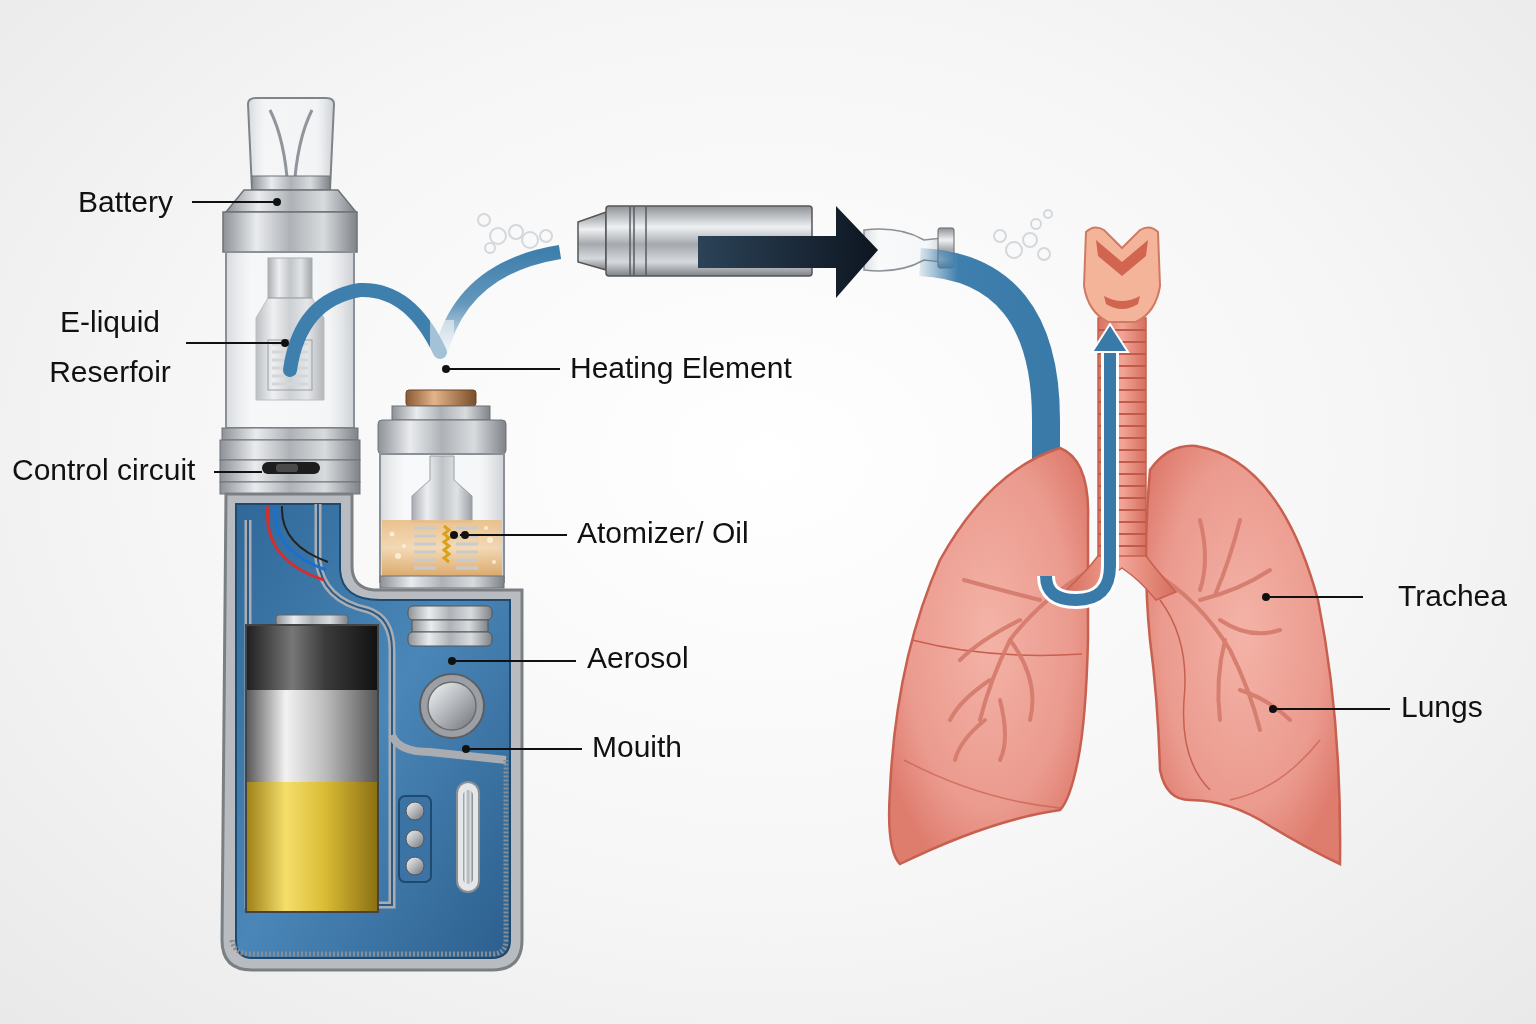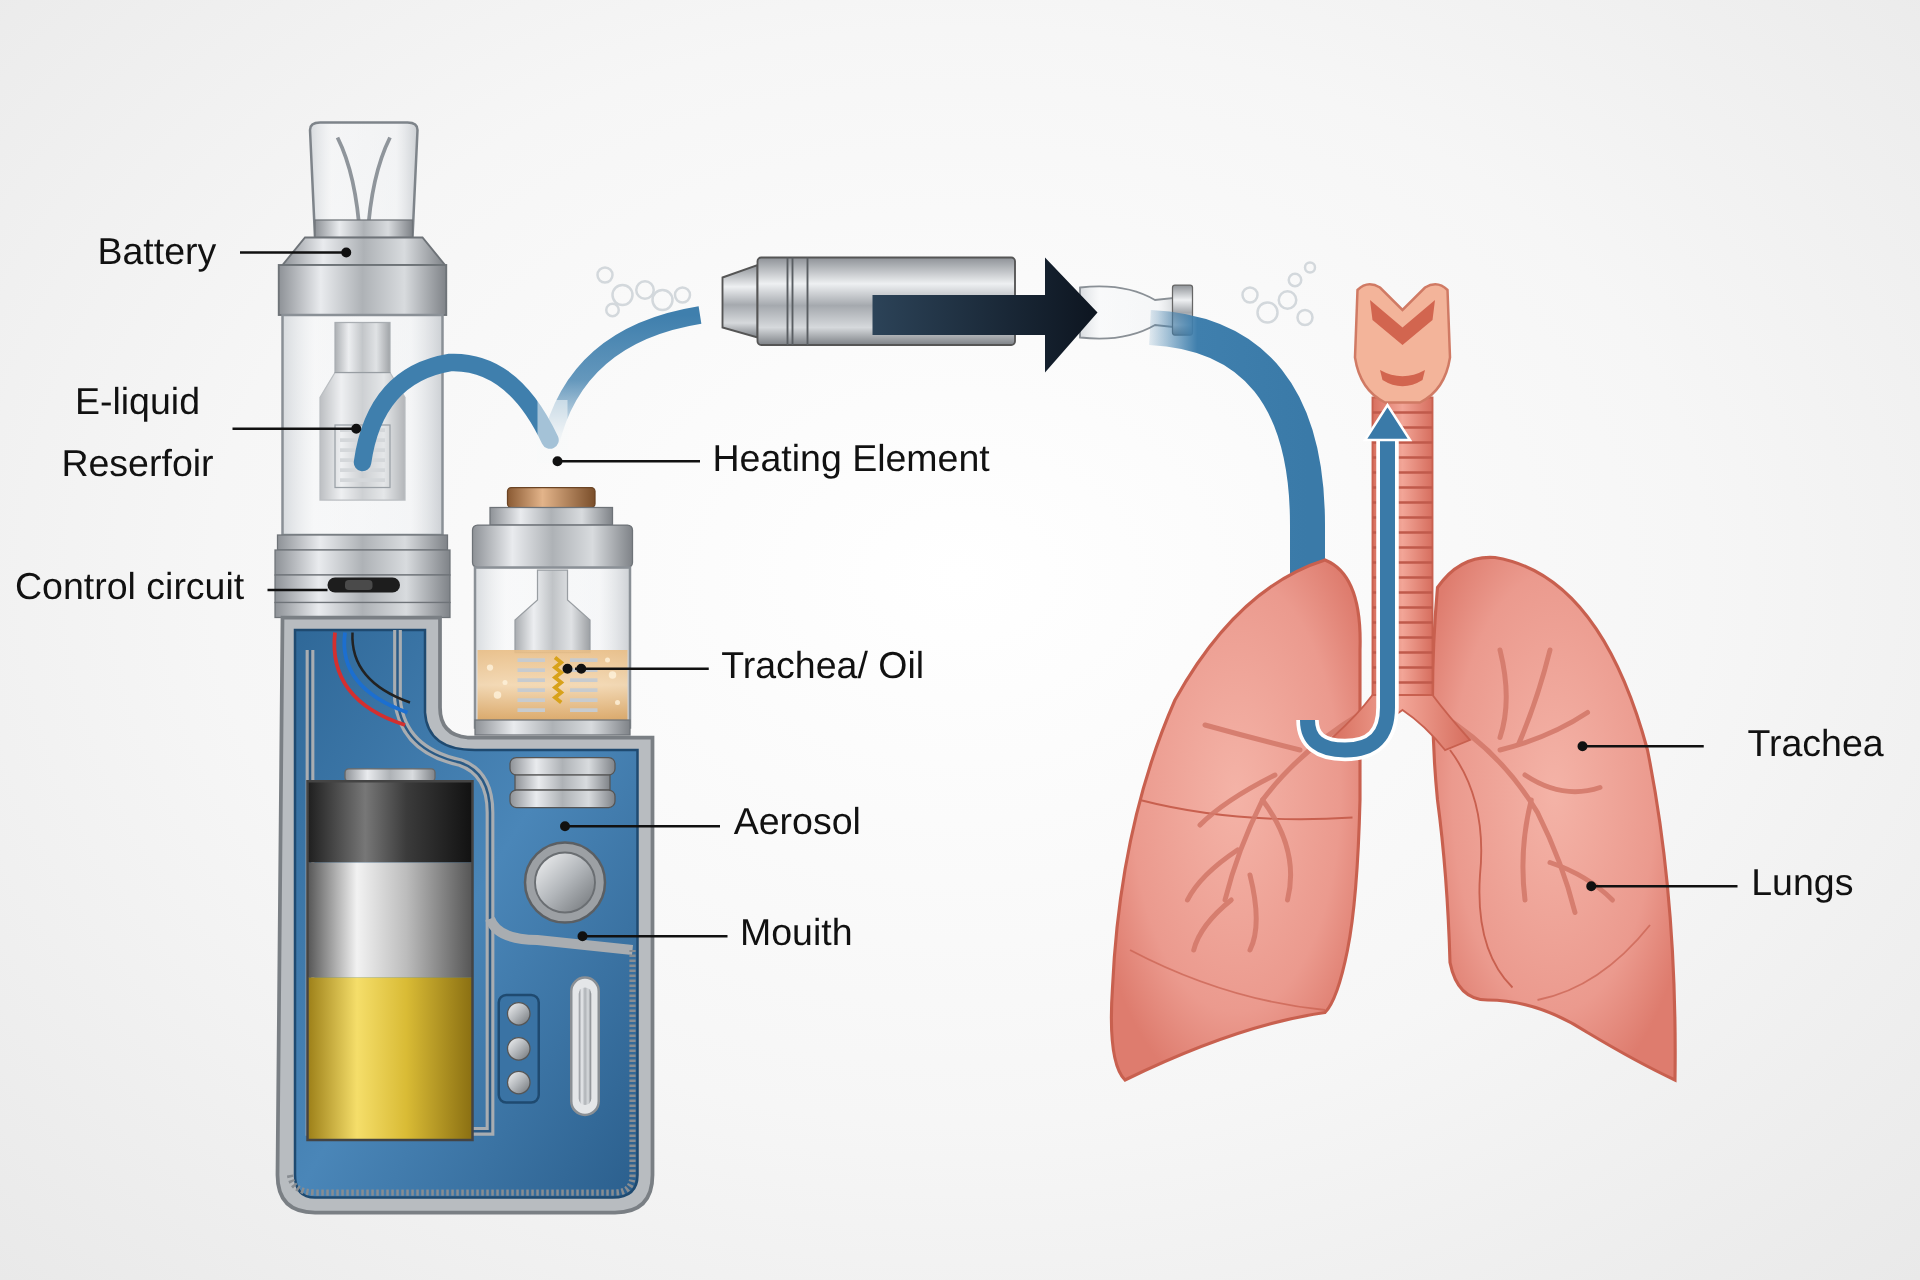--- a/index.html
+++ b/index.html
@@ -311,20 +311,20 @@
         <circle cx="1273" cy="709" r="3"></circle>
   </g>
 </svg>
 
   
   <div class="label" style="left:78px; top:184px;">Battery</div>
   <div class="label center" style="left:40px; top:304px; width:140px;">E-liquid</div>
   <div class="label center" style="left:40px; top:340px; width:140px;margin-top:14px;">Reserfoir</div>
   <div class="label" style="left:570px; top:350px;">Heating Element</div>
   <div class="label" style="left:12px; top:452px;">Control circuit</div>
-  <div class="label" style="left:577px; top:515px;">Trachea/ Oil</div>
+  <div class="label" style="left:577px; top:515px;">Atomizer/ Oil</div>
   <div class="label" style="left:587px; top:640px;text-align:right;">Aerosol</div>
   <div class="label" style="left:592px; top:729px;">Mouith</div>
   <div class="label" style="left:1374px; top:578px;margin-left:24px;">Trachea</div>
   <div class="label" style="left:1401px; top:689px;">Lungs</div>
 
   
 </div>
 
 </body></html>

